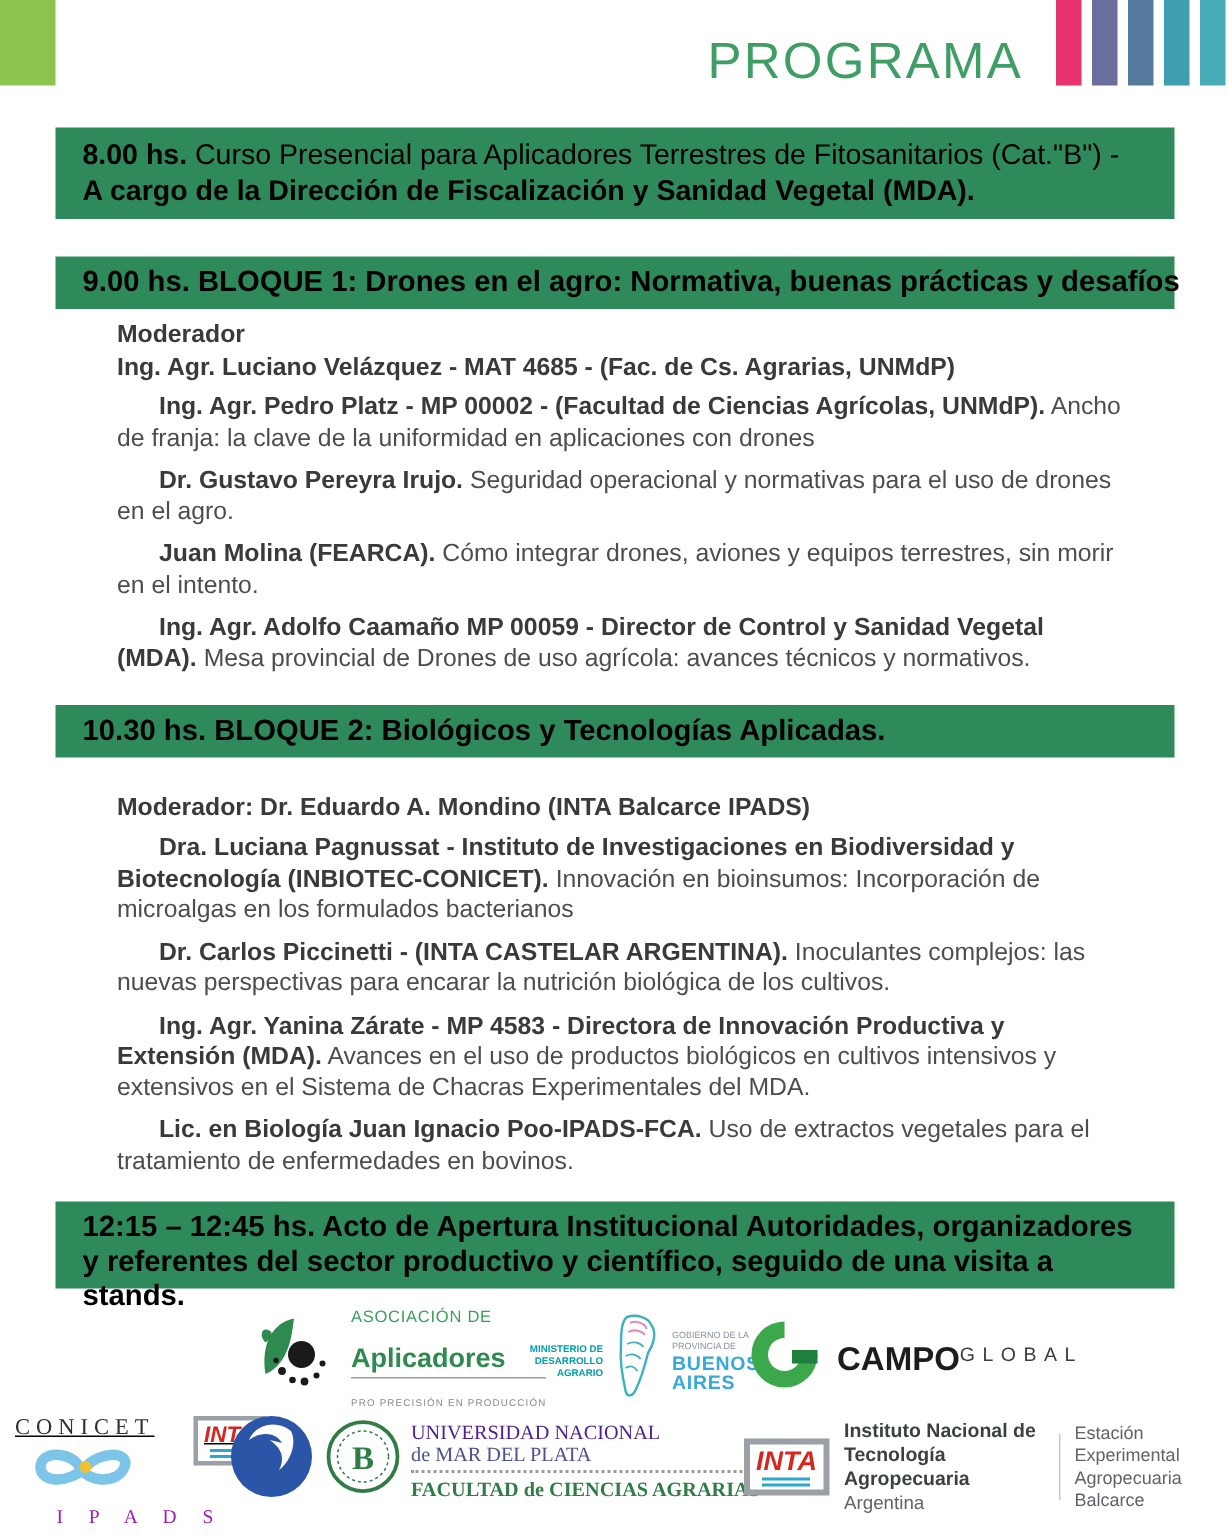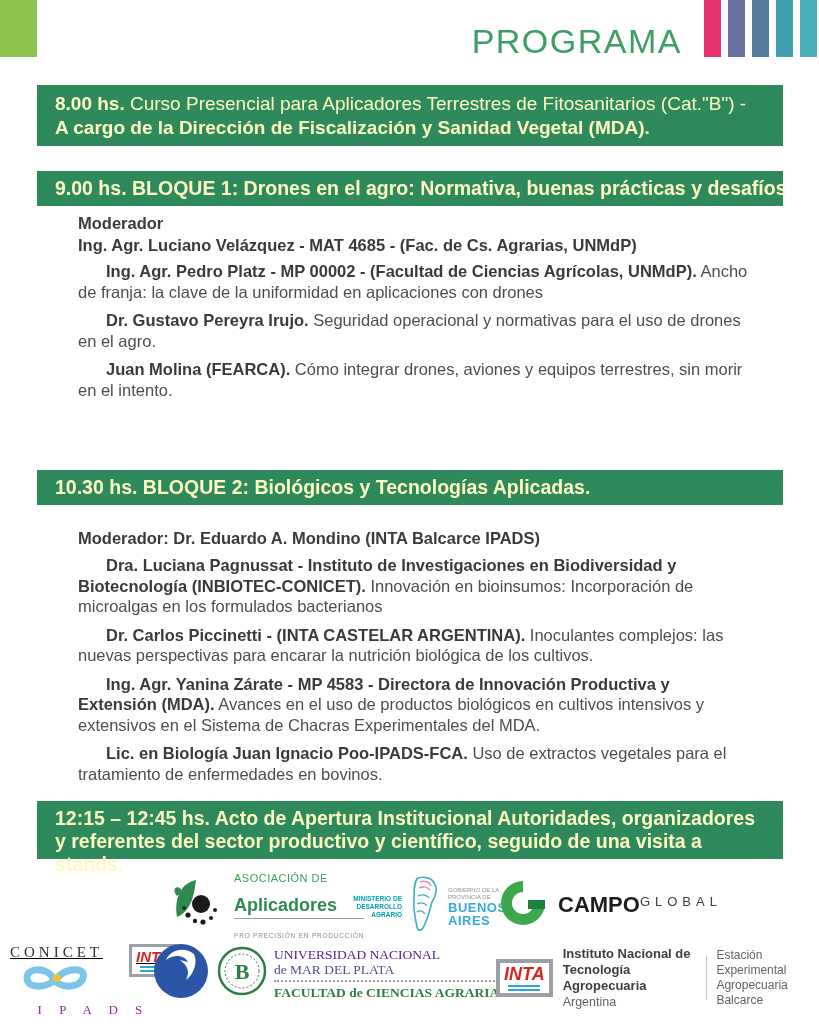--- a/index.html
+++ b/index.html
@@ -11,21 +11,21 @@
   
   #corner-square { position:absolute; left:0; top:0; width:37px; height:57px; background:#8cc44f; }
   #page-title {
     position:absolute; left:430px; top:22px; width:252px; text-align:right;
     font-size:34px; font-weight:400; letter-spacing:1.5px; color:#3f9e64;
   }
   #top-bars { position:absolute; left:704px; top:0; display:flex; gap:7px; }
   #top-bars .bar { width:17px; height:57px; }
   
   .banner {
-    position:absolute; left:37px; width:746px; background:#2e8a5a; color:#fef9c3;
+    position:absolute; left:37px; width:746px; background:#2e8a5a; color:#000000;
     padding:0 18px;
   }
   .banner .time { font-weight:700; }
   #banner-800 { top:85px; height:61px; padding-top:7px; font-size:19px; line-height:23.5px; }
   #banner-800 .line2 { font-weight:700; }
   #banner-900 { top:171px; height:35px; line-height:35px; font-size:19.5px; font-weight:700; white-space:nowrap; }
   #banner-1030 { top:470px; height:35px; line-height:35px; font-size:19.5px; font-weight:700; white-space:nowrap; }
   #banner-1215 { top:801px; height:58px; padding-top:6px; font-size:19.5px; line-height:23px; font-weight:700; }
   
   .mod { position:absolute; left:78px; font-size:16.5px; line-height:22px; font-weight:700; color:#3a3a3a; }
@@ -109,20 +109,21 @@
 
   <div class="mod" id="mod-1">
     <div>Moderador</div>
     <div>Ing. Agr. Luciano Velázquez - MAT 4685 - (Fac. de Cs. Agrarias, UNMdP)</div>
   </div>
 
   <div class="items" id="items-1">
     <div class="item"><span class="speaker">Ing. Agr. Pedro Platz - MP 00002 - (Facultad de Ciencias Agrícolas, UNMdP).</span> <span>Ancho de franja: la clave de la uniformidad en aplicaciones con drones</span></div>
     <div class="item"><span class="speaker">Dr. Gustavo Pereyra Irujo.</span> <span>Seguridad operacional y normativas para el uso de drones en el agro.</span></div>
     <div class="item"><span class="speaker">Juan Molina (FEARCA).</span> <span>Cómo integrar drones, aviones y equipos terrestres, sin morir en el intento.</span></div>
+    <div class="item"><span class="speaker">Ing. Agr. Adolfo Caamaño MP 00059 - Director de Control y Sanidad Vegetal (MDA).</span> <span>Mesa provincial de Drones de uso agrícola: avances técnicos y normativos.</span></div>
   </div>
 
   <div class="banner" id="banner-1030">
     <span class="time">10.30 hs.</span> <span>BLOQUE 2: Biológicos y Tecnologías Aplicadas.</span>
   </div>
 
   <div class="mod" id="mod-2">Moderador: Dr. Eduardo A. Mondino (INTA Balcarce IPADS)</div>
 
   <div class="items" id="items-2">
     <div class="item"><span class="speaker">Dra. Luciana Pagnussat - Instituto de Investigaciones en Biodiversidad y Biotecnología (INBIOTEC-CONICET).</span> <span>Innovación en bioinsumos: Incorporación de microalgas en los formulados bacterianos</span></div>

